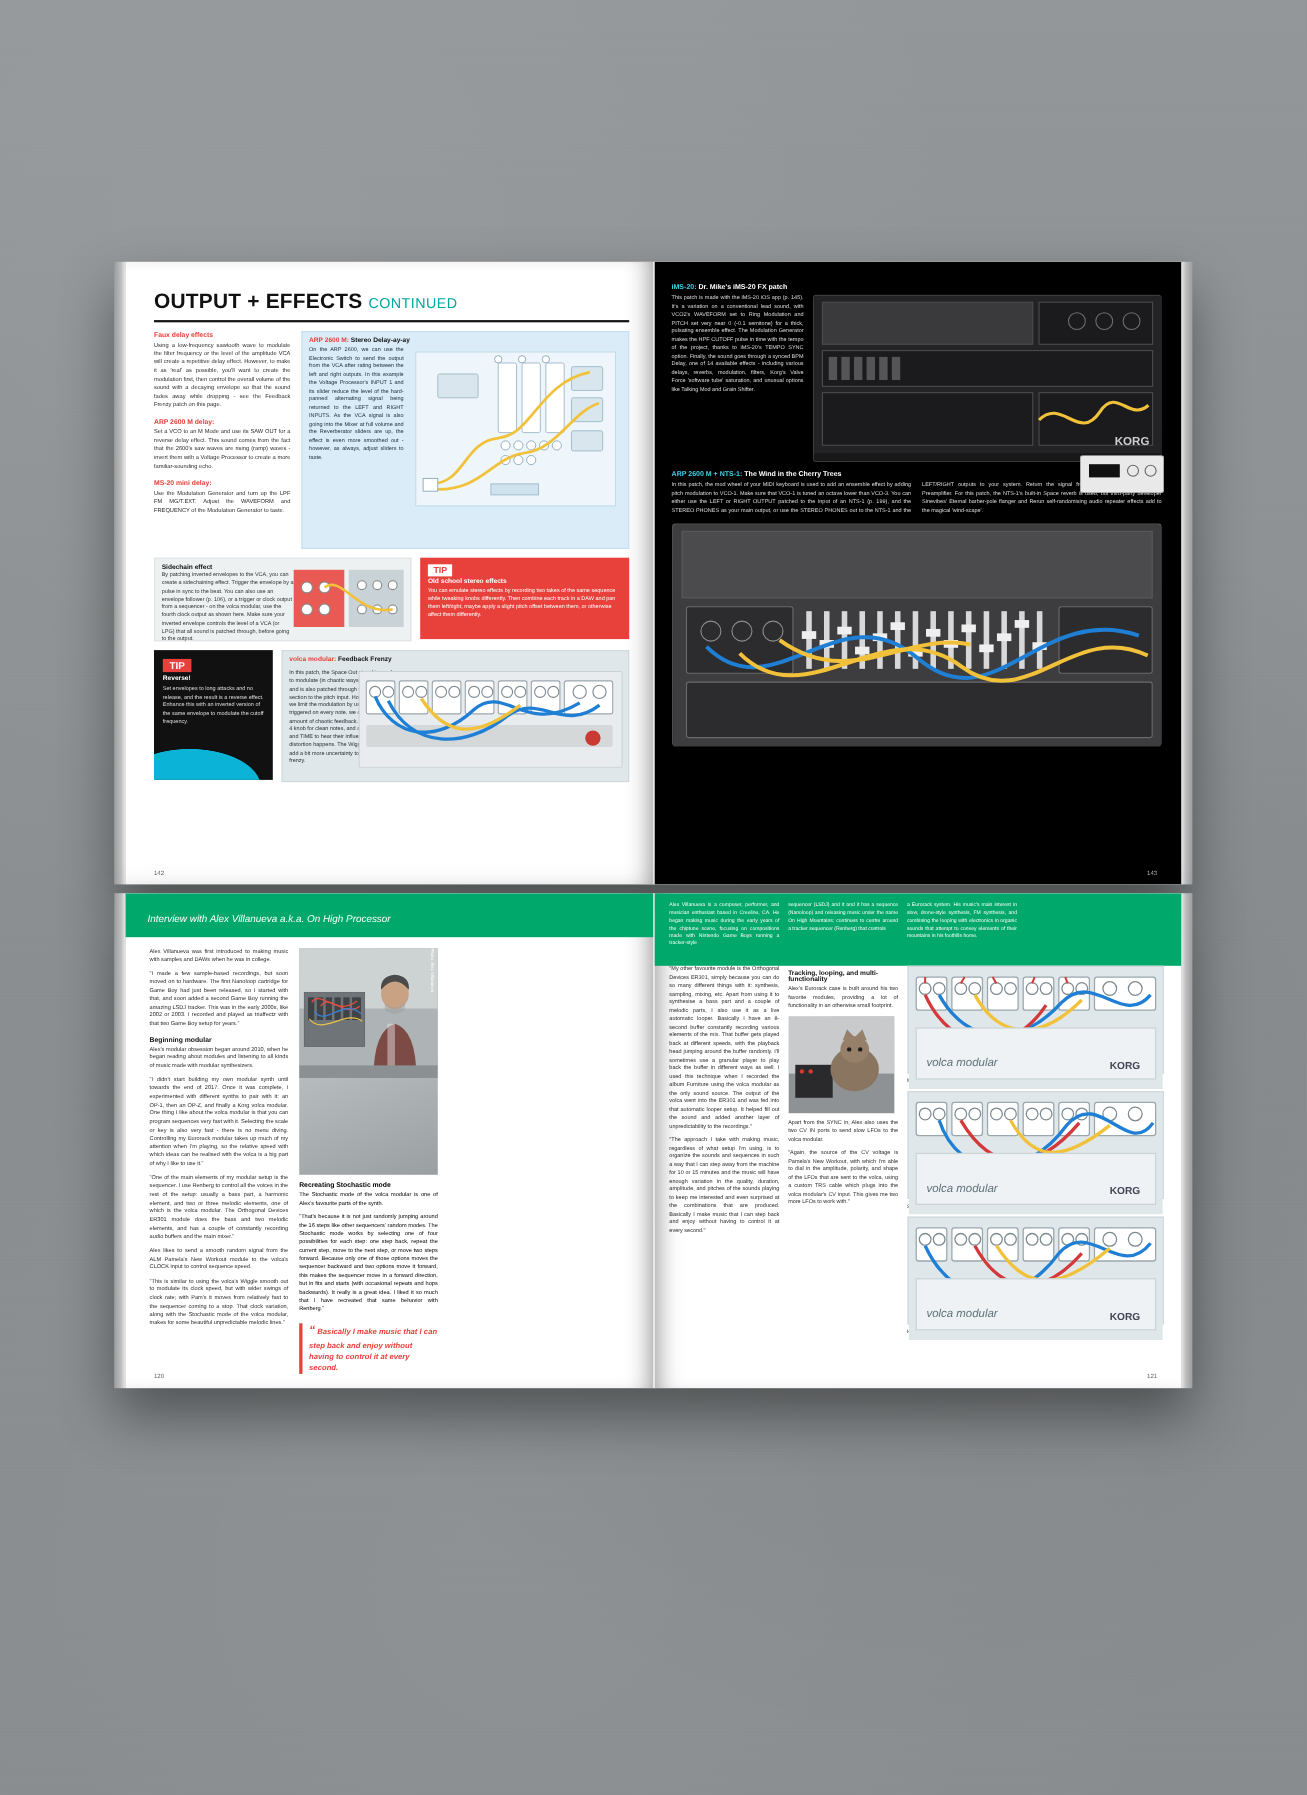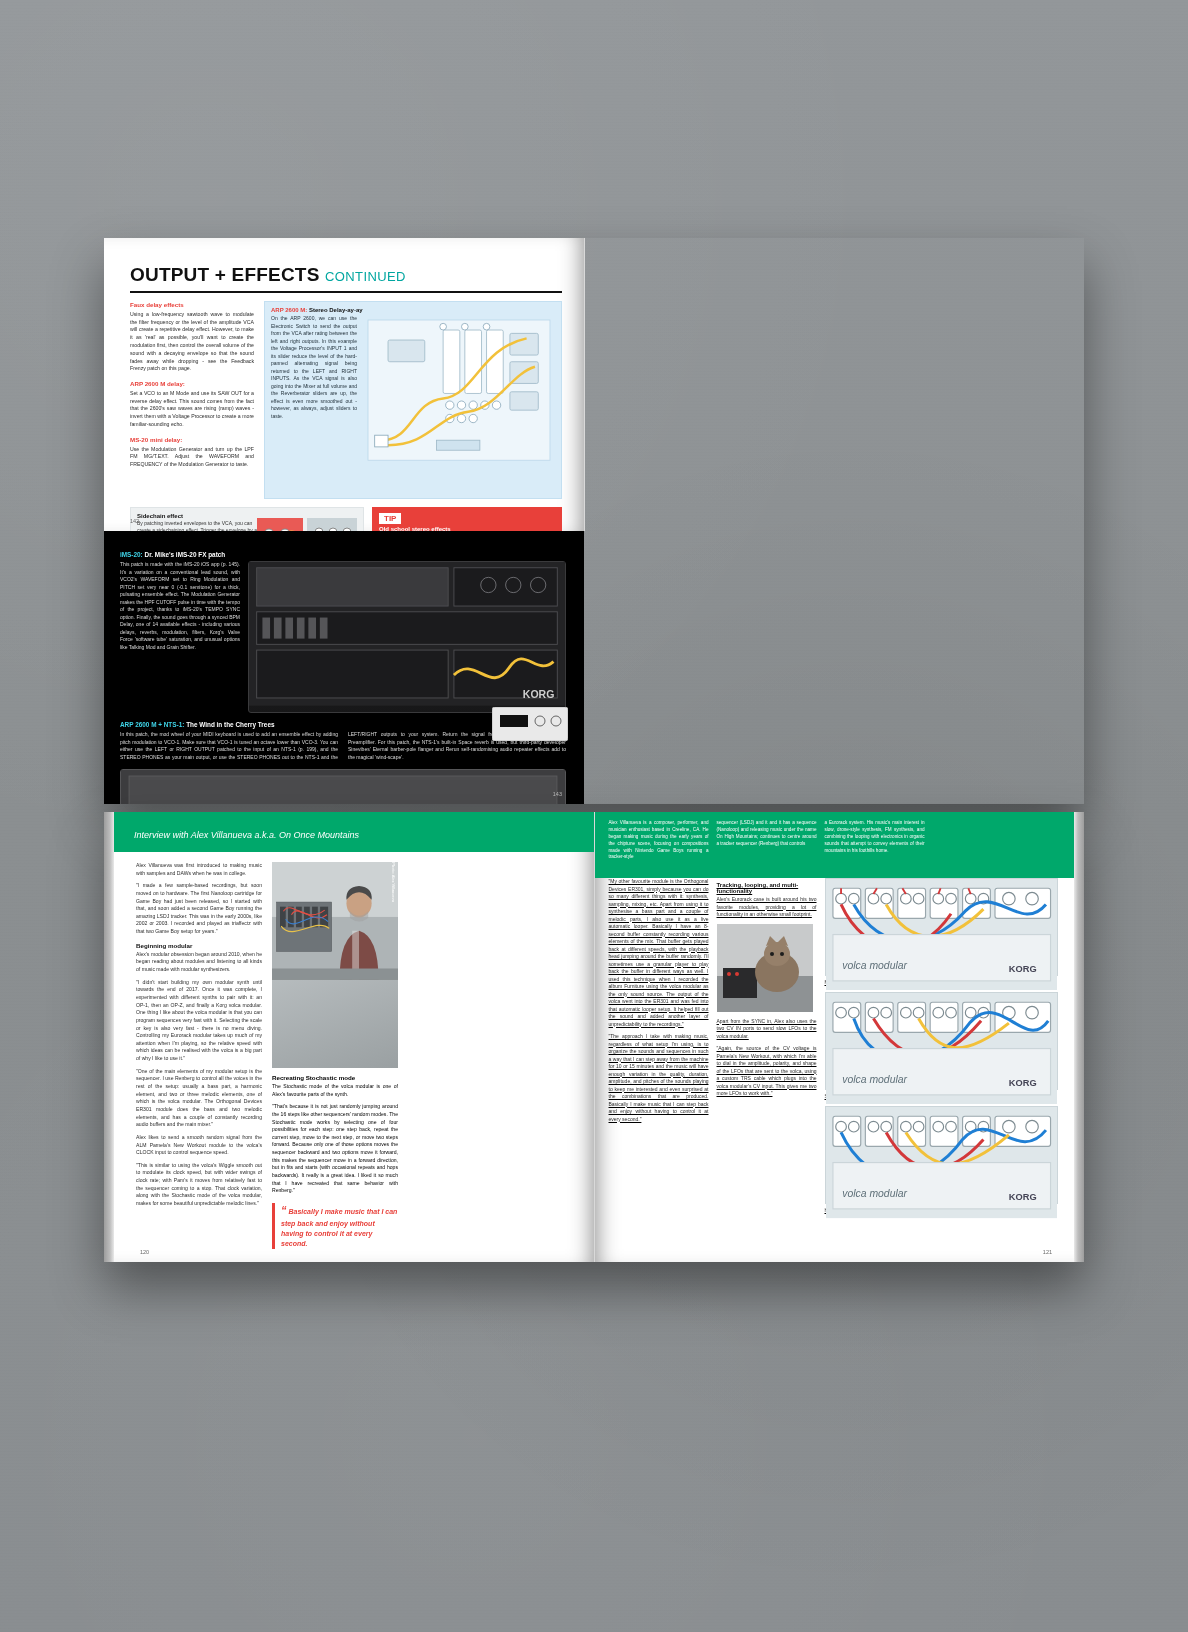--- a/index.html
+++ b/index.html
@@ -17,21 +17,21 @@
       radial-gradient(circle at 72% 62%, rgba(0,0,0,.06), transparent 45%),
       radial-gradient(circle at 40% 88%, rgba(255,255,255,.04), transparent 40%),
       linear-gradient(180deg,#93979a 0%, #8b8f91 50%, #898d90 100%);
   }
   .noise{position:absolute;inset:0;opacity:.12;
     background-image:repeating-linear-gradient(0deg, rgba(0,0,0,.04) 0 1px, transparent 1px 3px),
                      repeating-linear-gradient(90deg, rgba(255,255,255,.03) 0 1px, transparent 1px 4px);}
 
   
   .spread{position:absolute;display:flex;box-shadow:0 26px 48px rgba(0,0,0,.42);}
-  .spread.s1{left:104px;top:238px;width:980px;height:566px;flex-direction:column;}
+  .spread.s1{left:104px;top:238px;width:980px;height:566px;}
   .spread.s2{left:104px;top:812px;width:980px;height:450px;}
 
   .page{position:relative;overflow:hidden;background:#fff;}
   .page.left{width:480px;border-right:1px solid #d9d9d9;
     box-shadow:inset -16px 0 22px -14px rgba(0,0,0,.45);}
   .page.right{width:480px;box-shadow:inset 16px 0 22px -14px rgba(0,0,0,.45);}
   .edge{width:10px;background:linear-gradient(90deg,#e9e9e9,#bdbdbd 40%,#9d9d9d);}
   .edge.l{background:linear-gradient(270deg,#e9e9e9,#bdbdbd 40%,#9d9d9d);}
 
   
@@ -92,21 +92,21 @@
   .greenband h2{margin:4px 0 0;font-size:9px;font-weight:normal;font-style:italic;}
   .s2l-body{display:flex;gap:10px;padding:10px 20px 0 22px;}
   .s2l-col{width:126px;}
   .s2l-col p{margin:0 0 5px;font-size:5.1px;line-height:1.5;color:#2b2b2b;text-align:justify;}
   .s2l-col h4{margin:6px 0 2px;font-size:6.2px;font-weight:bold;color:#111;}
   .photo{flex:1;height:206px;background:linear-gradient(160deg,#cfd4d6,#9aa0a2);position:relative;overflow:hidden;}
   .pullquote{border-left:3px solid #e8403a;padding-left:6px;margin-top:8px;font-size:7px;line-height:1.45;color:#e8403a;font-weight:bold;font-style:italic;}
   .photo-credit{position:absolute;right:2px;top:40px;font-size:4px;color:#fff;transform:rotate(90deg);transform-origin:right top;}
 
   
-  .s2r{height:100%;box-sizing:border-box;position:relative;padding:0;text-decoration:underline;}
+  .s2r{height:100%;box-sizing:border-box;position:relative;padding:0;}
   .s2r .greenband2{background:#00a86b;height:66px;}
   .s2r-body{display:flex;gap:8px;padding:0 16px 0 14px;margin-top:-58px;}
   .s2r-col{width:100px;padding-top:58px;}
   .s2r-col p{margin:0 0 5px;font-size:5px;line-height:1.5;color:#2b2b2b;text-align:justify;}
   .s2r-col h4{margin:4px 0 2px;font-size:6px;font-weight:bold;color:#111;}
   .patch-col{flex:1;padding-top:58px;}
   .patchfig{background:#dfe7ea;border:1px solid #cbd5d9;height:96px;position:relative;margin-bottom:4px;}
   .patchcap{font-size:4.6px;color:#333;line-height:1.35;margin:0 0 6px;}
   .catphoto{width:96px;height:88px;background:linear-gradient(160deg,#b9bcbe,#7d8183);margin:4px 0 6px;position:relative;overflow:hidden;}
 
@@ -387,21 +387,21 @@
 
   <div class="edge"></div>
 </div>
 
 <div class="spread s2">
   <div class="edge l"></div>
 
   <div class="page left">
     <div class="s2l">
       <div class="greenband">
-        <h2>Interview with Alex Villanueva a.k.a. On Once Mountains</h2>
+        <h2>Interview with Alex Villanueva a.k.a. On High Processor</h2>
       </div>
 
       <div class="s2l-body">
         <div class="s2l-col">
           <p>Alex Villanueva was first introduced to making music with samples and DAWs when he was in college.</p>
           <p>"I made a few sample-based recordings, but soon moved on to hardware. The first Nanoloop cartridge for Game Boy had just been released, so I started with that, and soon added a second Game Boy running the amazing LSDJ tracker. This was in the early 2000s, like 2002 or 2003. I recorded and played as triaffectz with that two Game Boy setup for years."</p>
           <h4>Beginning modular</h4>
           <p>Alex's modular obsession began around 2010, when he began reading about modules and listening to all kinds of music made with modular synthesizers.</p>
           <p>"I didn't start building my own modular synth until towards the end of 2017. Once it was complete, I experimented with different synths to pair with it: an OP-1, then an OP-Z, and finally a Korg volca modular. One thing I like about the volca modular is that you can program sequences very fast with it. Selecting the scale or key is also very fast - there is no menu diving. Controlling my Eurorack modular takes up much of my attention when I'm playing, so the relative speed with which ideas can be realised with the volca is a big part of why I like to use it."</p>
           <p>"One of the main elements of my modular setup is the sequencer. I use Renberg to control all the voices in the rest of the setup: usually a bass part, a harmonic element, and two or three melodic elements, one of which is the volca modular. The Orthogonal Devices ER301 module does the bass and two melodic elements, and has a couple of constantly recording audio buffers and the main mixer."</p>

